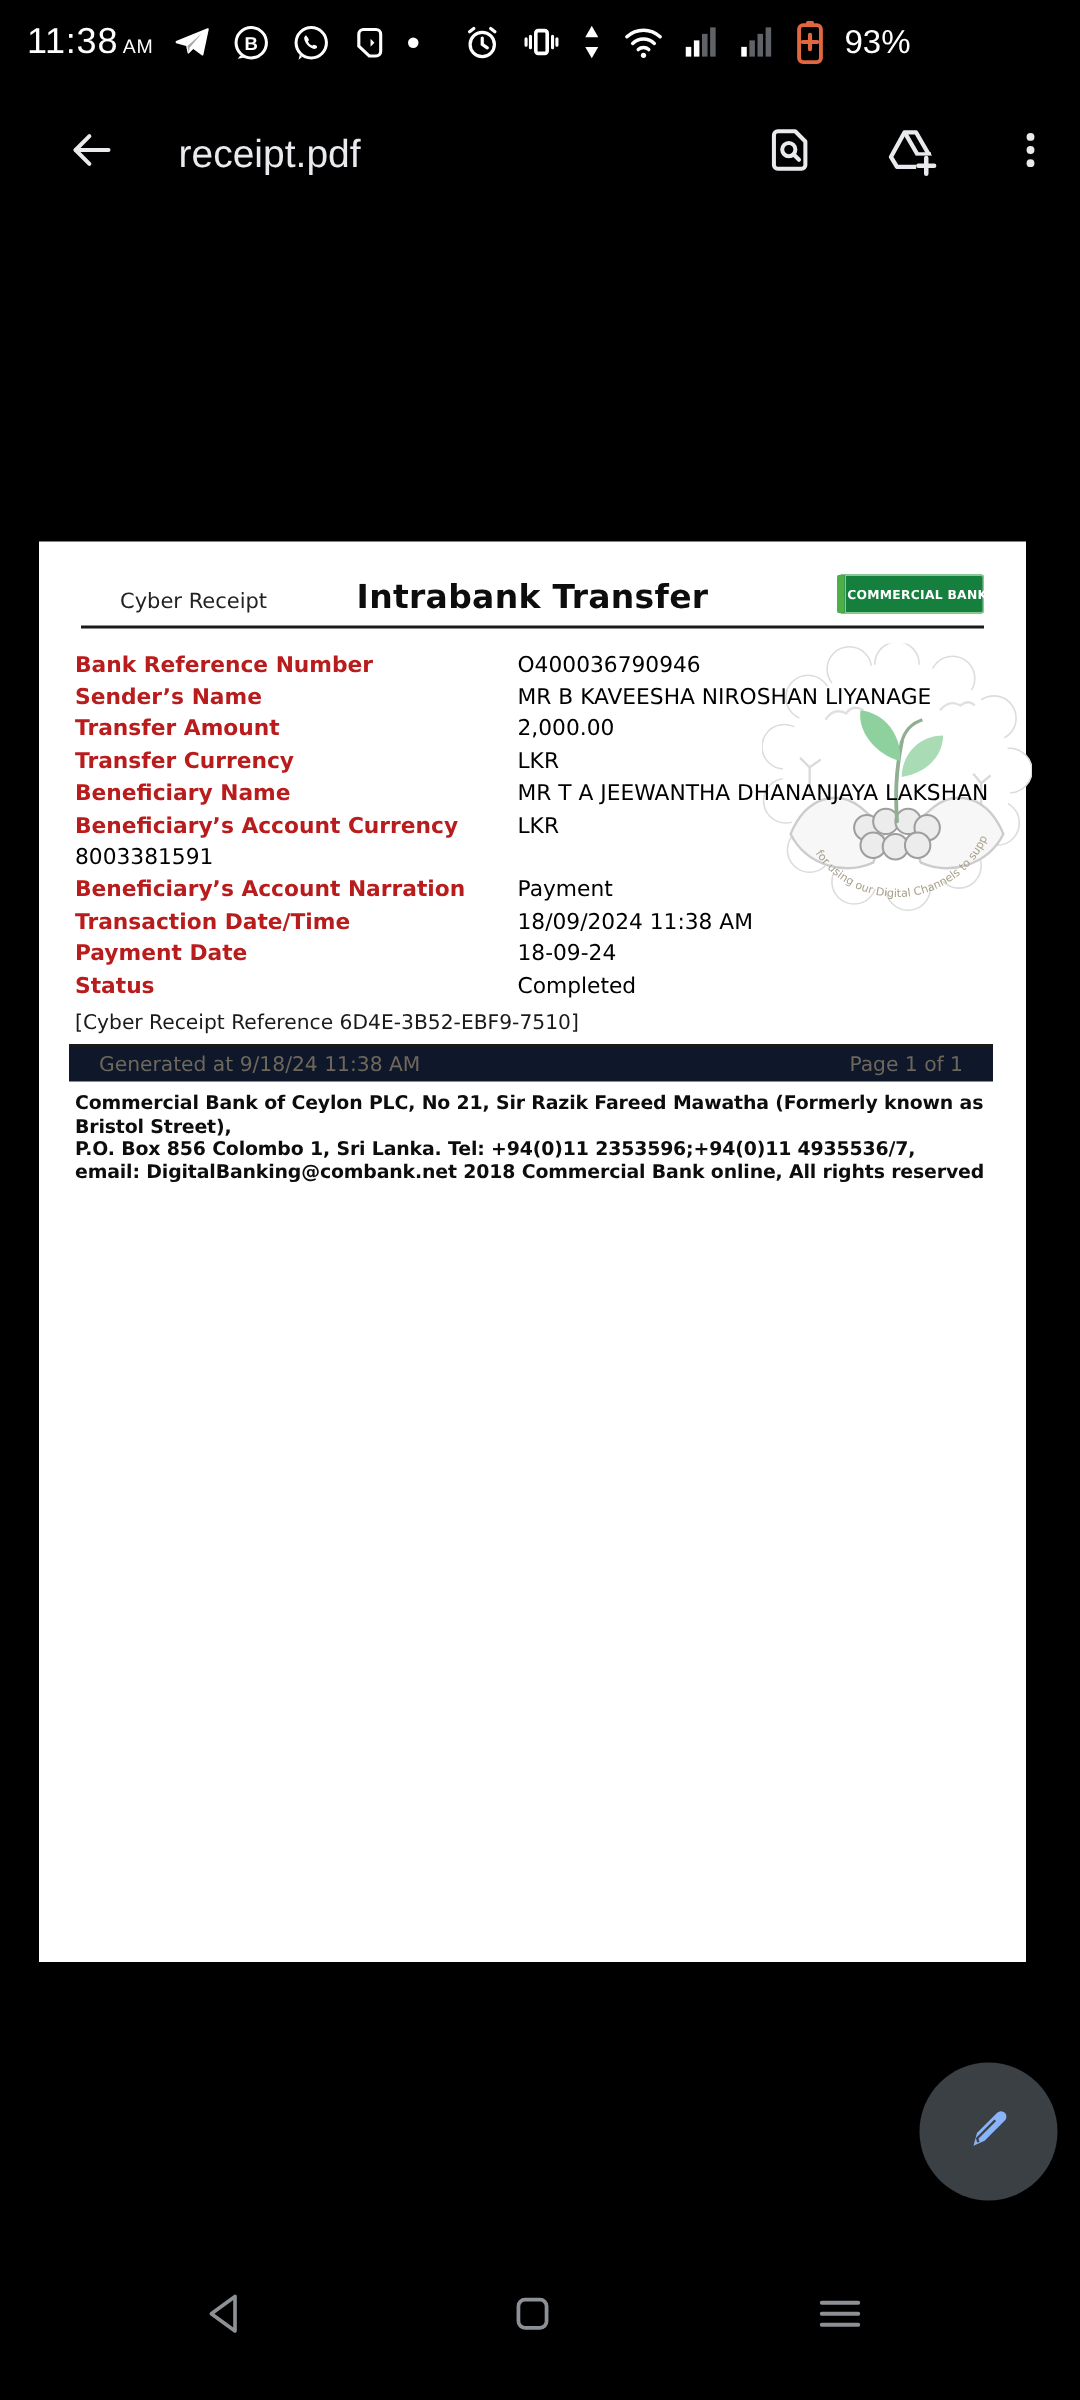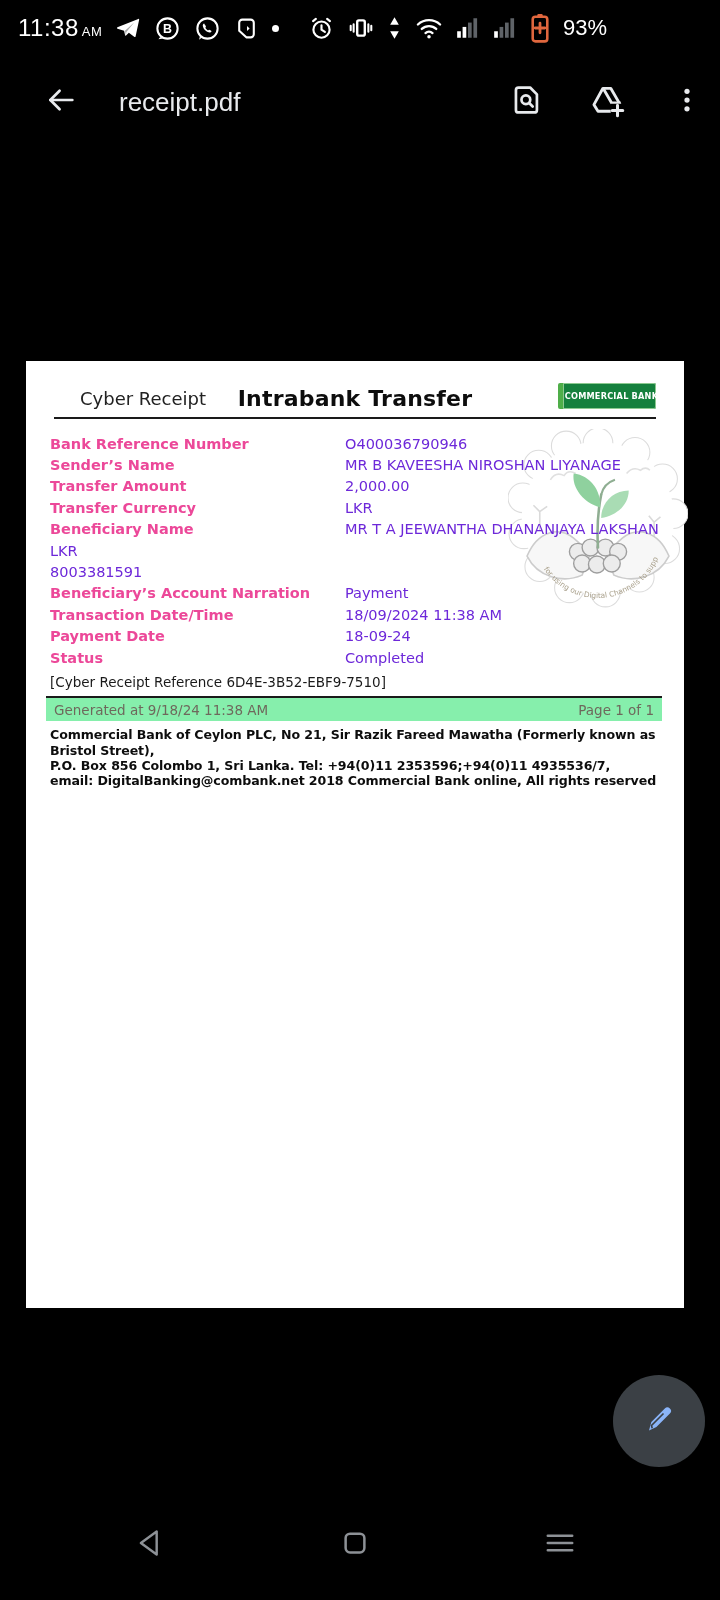--- a/index.html
+++ b/index.html
@@ -25,38 +25,38 @@
   .ab-actions { display:flex; align-items:center; gap:28px; margin-right:22px; }
   .ab-btn { width:52px; height:52px; display:flex; align-items:center; justify-content:center; }
 
   
   .pdf-page { position:absolute; left:26px; top:361px; width:658px; height:947px;
     background:#fff; color:#1a1a1a; font-family:"DejaVu Sans", sans-serif; }
   .wm { position:absolute; left:482px; top:68px; width:180px; height:180px; z-index:0; }
   .page-inner { position:relative; z-index:1; padding:0 24px; }
 
   .rc-header { display:flex; align-items:flex-end; padding-top:24px; height:50px; position:relative; }
-  .rc-doclabel { font-size:18px; color:#222; margin-left:30px; padding-bottom:2px; }
+  .rc-doclabel { font-size:14px; color:#222; margin-left:30px; padding-bottom:2px; }
   .rc-title { position:absolute; left:0; right:0; bottom:0; text-align:center;
     font-size:22px; font-weight:bold; color:#0d0d0d; letter-spacing:.2px; }
   .rc-logo { position:absolute; right:4px; bottom:2px; width:98px; height:26px;
     background:#15803d; border-left:5px solid #4fae49; border-radius:2px;
     display:flex; align-items:center; justify-content:center; gap:4px; box-shadow:0 0 0 1px #8cc98f inset; }
   .rc-logo-text { color:#fff; font-size:8.2px; font-weight:bold; letter-spacing:.2px; white-space:nowrap; }
   .rc-rule { border-bottom:2px solid #1a1a1a; margin:6px 4px 0 4px; }
 
   .rc-fields { margin-top:14px; }
   .field-row { display:flex; height:21.4px; align-items:center; }
-  .f-label { width:295px; font-size:14.5px; font-weight:bold; color:#ec4899; }
-  .f-value { font-size:14.5px; color:#6d28d9; }
+  .f-label { width:295px; font-size:14.5px; font-weight:bold; color:#b91c1c; }
+  .f-value { font-size:14.5px; color:#000000; }
 
   .rc-ref { margin-top:6px; font-size:13.5px; color:#1a1a1a; }
   .rc-rule2 { border-bottom:2px solid #1a1a1a; margin:6px -2px 0 -4px; }
-  .rc-genbar { margin:0 -2px 0 -4px; height:23px; background:#86efac;
-    display:flex; align-items:center; justify-content:space-between; padding:0 8px;
+  .rc-genbar { margin:0 -2px 0 -4px; height:23px; background:#0f172a;
+    display:flex; align-items:center; justify-content:space-between; padding:0 20px;
     font-size:13.5px; color:#6e685c; }
   .rc-footer { margin-top:6px; font-size:12.6px; font-weight:bold; color:#0d0d0d; line-height:15.3px; letter-spacing:-0.1px; }
 
   
   .fab { position:absolute; left:613px; top:1375px; width:92px; height:92px; border-radius:50%;
     background:#3b4045; display:flex; align-items:center; justify-content:center; }
 
   
   .nav-bar { position:absolute; left:0; bottom:0; width:720px; height:110px;
     display:flex; align-items:center; }
@@ -274,20 +274,21 @@
         </div>
       <div class="field-row">
           <span class="f-label">Transfer Currency</span>
           <span class="f-value">LKR</span>
         </div>
       <div class="field-row">
           <span class="f-label">Beneficiary Name</span>
           <span class="f-value">MR T A JEEWANTHA DHANANJAYA LAKSHAN</span>
         </div>
       <div class="field-row">
+          <span class="f-label">Beneficiary’s Account Currency</span>
           <span class="f-value">LKR</span>
         </div>
       <div class="field-row">
           <span class="f-value">8003381591</span>
         </div>
       <div class="field-row">
           <span class="f-label">Beneficiary’s Account Narration</span>
           <span class="f-value">Payment</span>
         </div>
       <div class="field-row">

